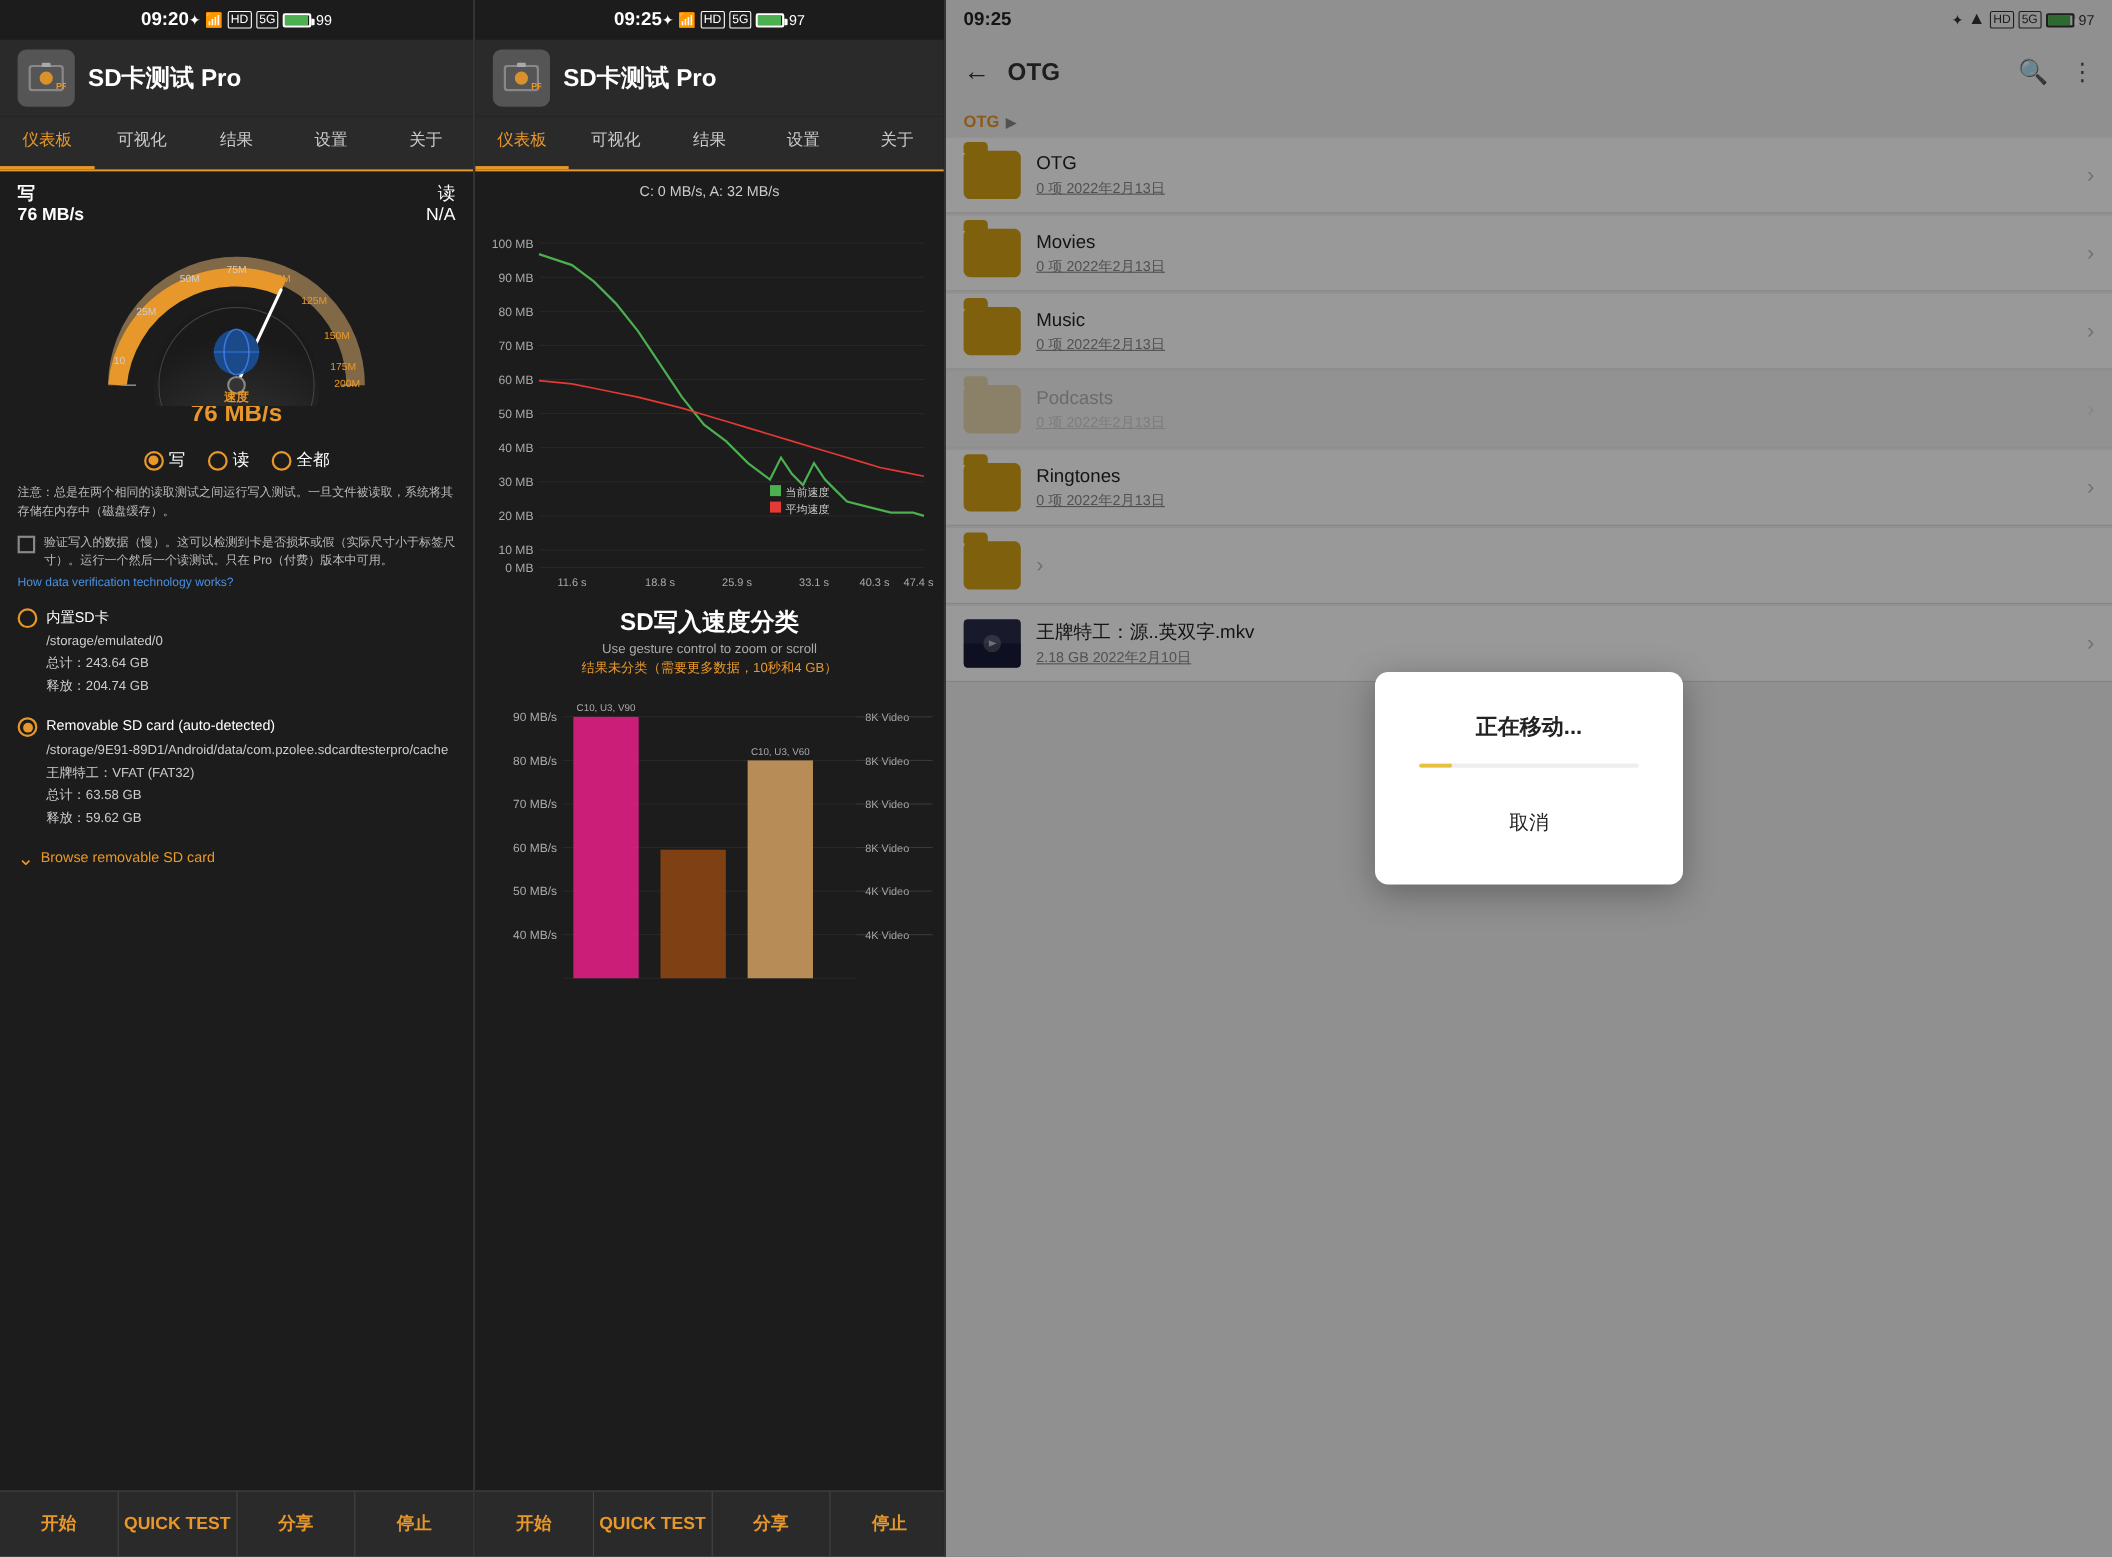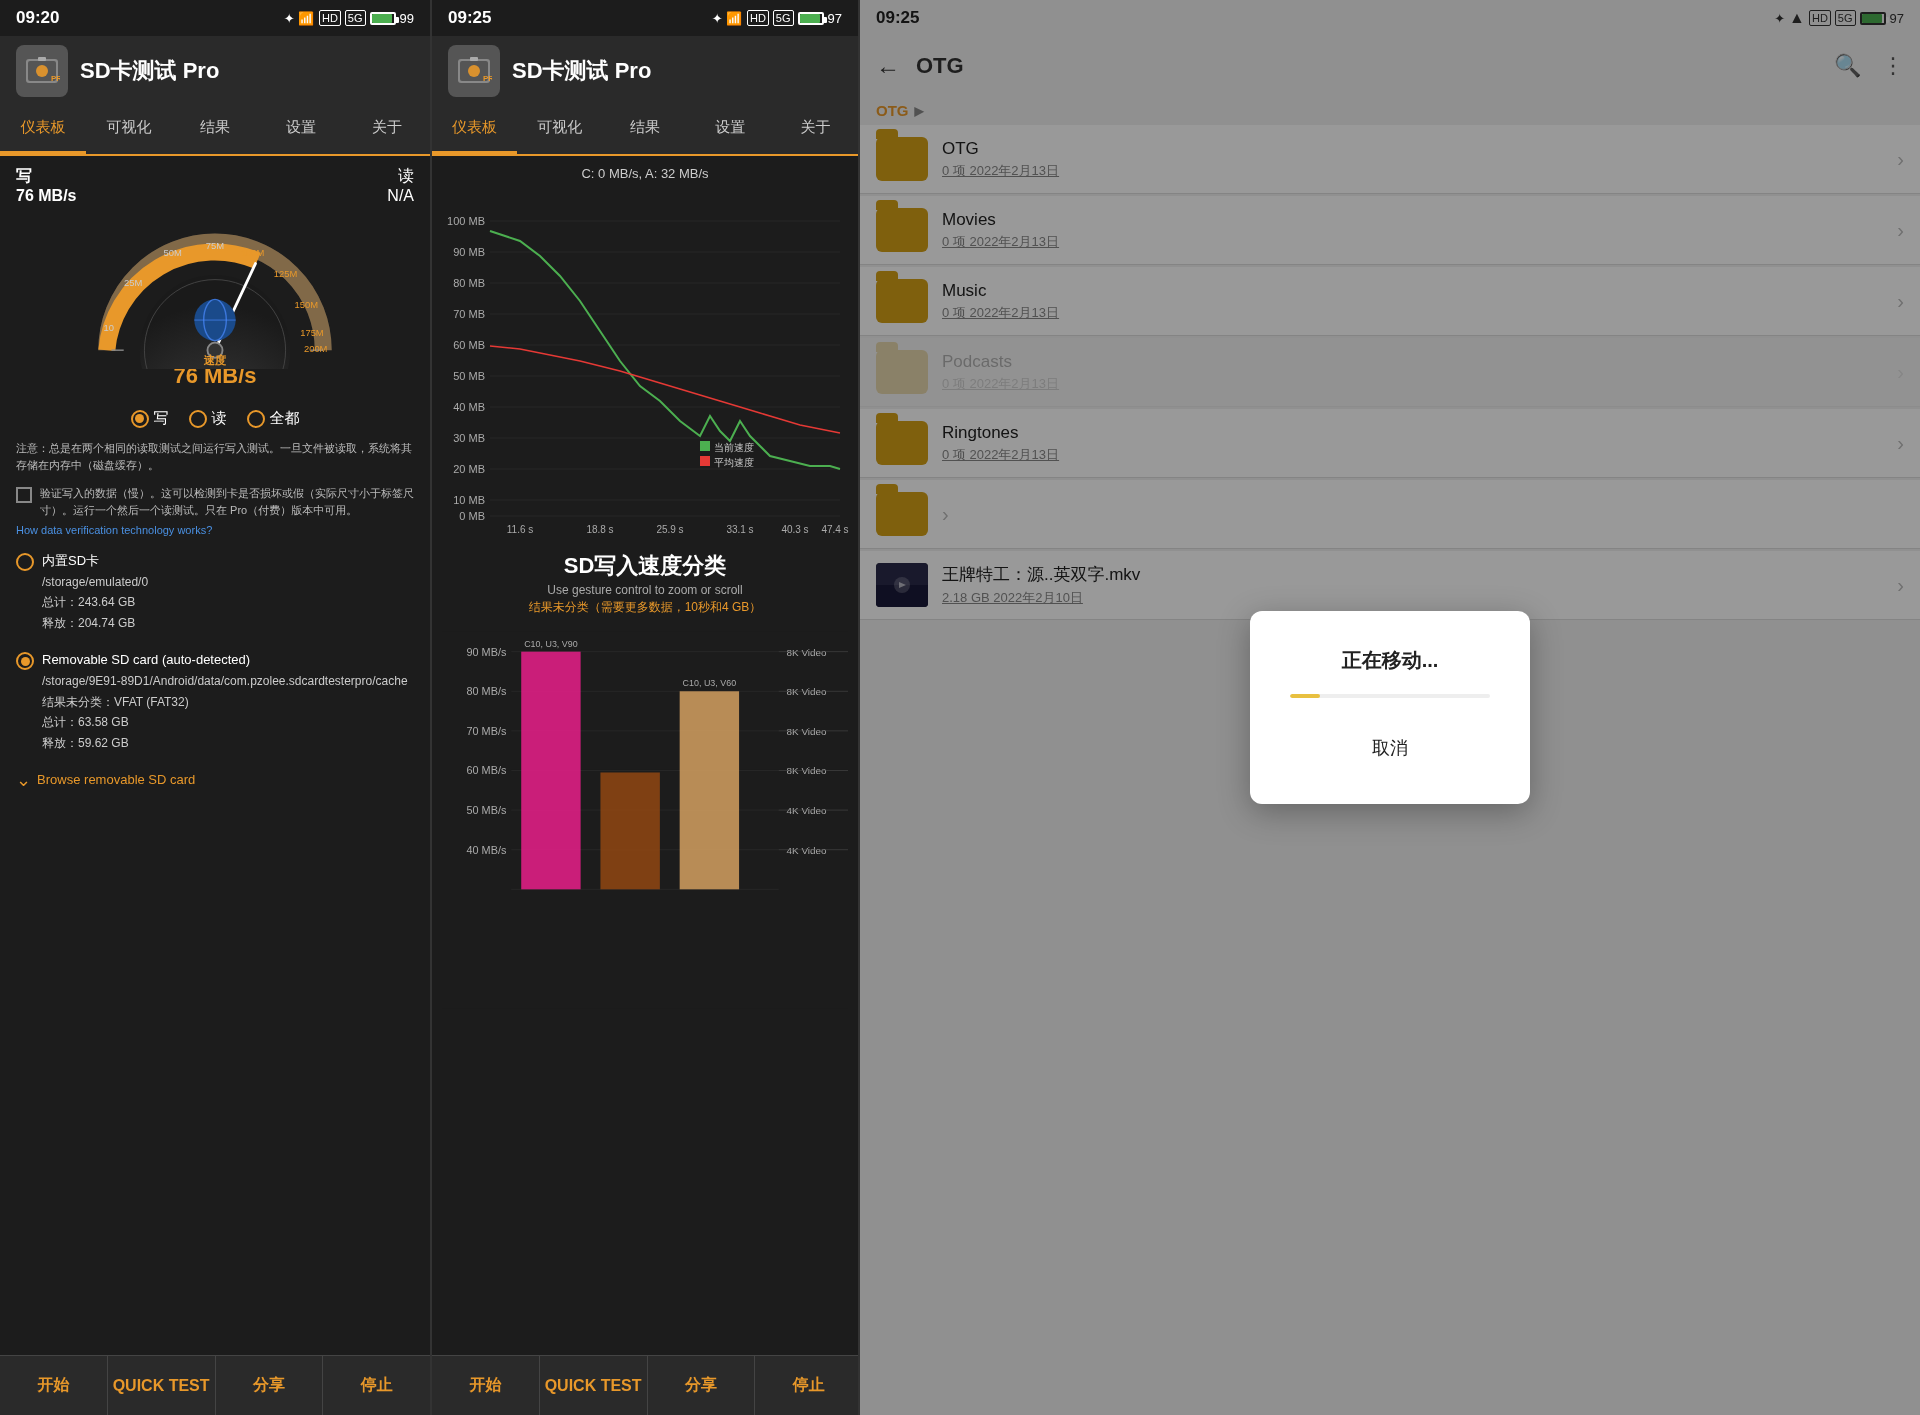--- a/index.html
+++ b/index.html
@@ -23,21 +23,21 @@
 
     
     .panel-left {
       width: 430px;
       background: #1c1c1c;
       color: #fff;
     }
 
     .status-bar {
       display: flex;
-      justify-content: space-between;
+      justify-content: center;
       align-items: center;
       padding: 6px 16px;
       background: #1c1c1c;
       font-size: 16px;
       color: #fff;
       height: 36px;
     }
     .status-bar .time { font-weight: bold; font-size: 17px; }
     .status-icons { display: flex; gap: 4px; align-items: center; font-size: 13px; }
     .battery-icon {
@@ -568,21 +568,21 @@
       <div>总计：243.64 GB</div>
       <div>释放：204.74 GB</div>
     </div>
   </div>
 
   <div class="storage-item">
     <div class="radio-circle selected"></div>
     <div class="storage-info">
       <div class="storage-label">Removable SD card (auto-detected)</div>
       <div>/storage/9E91-89D1/Android/data/com.pzolee.sdcardtesterpro/cache</div>
-      <div>结果未分类：VFAT (FAT32)</div>
+      <div>王牌特工：VFAT (FAT32)</div>
       <div>总计：63.58 GB</div>
       <div>释放：59.62 GB</div>
     </div>
   </div>
 
   <div class="browse-row">
     <span style="font-size:18px;">⌄</span>
     <span>Browse removable SD card</span>
   </div>
 

